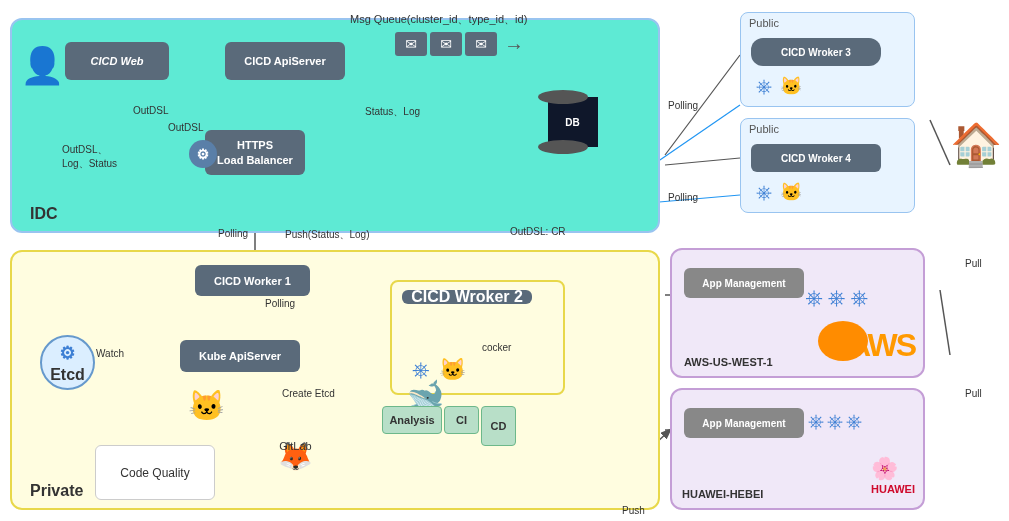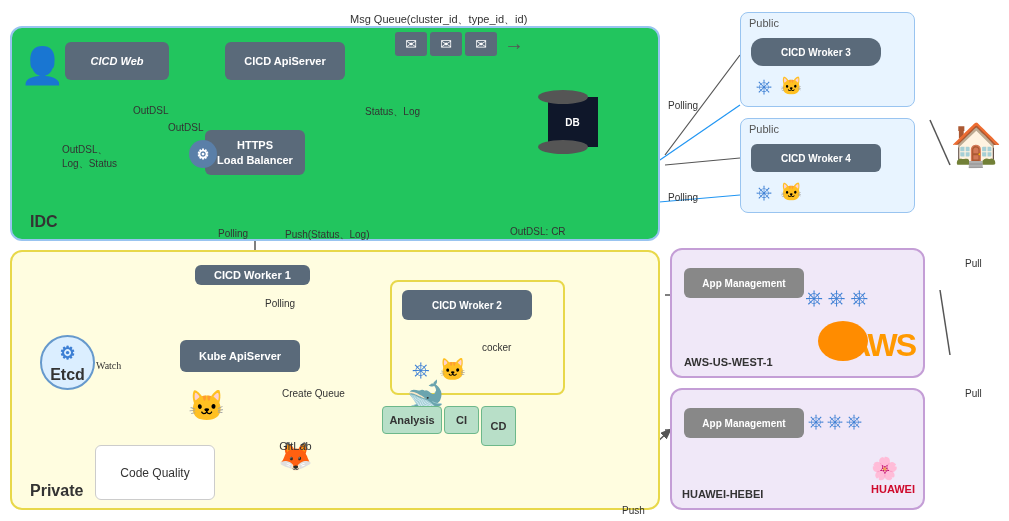--- a/index.html
+++ b/index.html
@@ -16,24 +16,24 @@
     .diagram {
       position: relative;
       width: 1009px;
       height: 521px;
     }
 
     
     .idc-region {
       position: absolute;
       left: 10px;
-      top: 26px;
+      top: 18px;
       width: 650px;
       height: 215px;
-      background: #22c55e;
+      background: #5eead4;
       border: 2px solid #99c4f0;
       border-radius: 12px;
     }
 
     .idc-label {
       position: absolute;
       left: 18px;
       bottom: 8px;
       font-size: 16px;
       font-weight: bold;
@@ -172,21 +172,21 @@
       top: 130px;
       width: 100px;
       height: 45px;
     }
 
     
     .cicd-worker1 {
       left: 195px;
       top: 265px;
       width: 115px;
-      height: 20px;
+      height: 31px;
     }
 
     
     .kube-apiserver {
       left: 180px;
       top: 340px;
       width: 120px;
       height: 32px;
     }
 
@@ -199,22 +199,22 @@
       height: 115px;
       background: #fffde0;
       border: 2px solid #e8d84a;
       border-radius: 8px;
     }
 
     .cicd-wroker2 {
       left: 10px;
       top: 8px;
       width: 130px;
-      height: 30px;
-      font-size: 10px;
+      height: 14px;
+      font-size: 16px;
     }
 
     
     .app-mgmt {
       background: #888;
       border-radius: 6px;
       color: white;
       display: flex;
       align-items: center;
       justify-content: center;
@@ -523,25 +523,25 @@
   <div class="conn-label" style="left:265px;top:298px;">Polling</div>
 
   <div class="box-dark kube-apiserver" style="position:absolute;">
     <span>Kube ApiServer</span>
   </div>
 
   <div class="etcd-box">
     <span style="font-size:18px;color:#3d7fd4;">⚙</span>
     <span style="font-size:16px;margin-top:2px;">Etcd</span>
   </div>
-  <div class="conn-label" style="left:96px;top:360px;font-family:Liberation Serif, serif;">Watch</div>
+  <div class="conn-label" style="left:96px;top:348px;">Watch</div>
 
   <div style="position:absolute;left:188px;top:388px;font-size:30px;">🐱</div>
 
-  <div class="conn-label" style="left:282px;top:388px;">Create Queue</div>
+  <div class="conn-label" style="left:282px;top:388px;">Create Etcd</div>
 
   <div class="cicd-wroker2-region">
     <div class="box-dark cicd-wroker2">
       <span>CICD Wroker 2</span>
     </div>
     <div style="position:absolute;bottom:10px;left:20px;display:flex;gap:10px;">
       <span style="font-size:22px;color:#3d7fd4;">⎈</span>
       <span style="font-size:22px;">🐱</span>
     </div>
 

